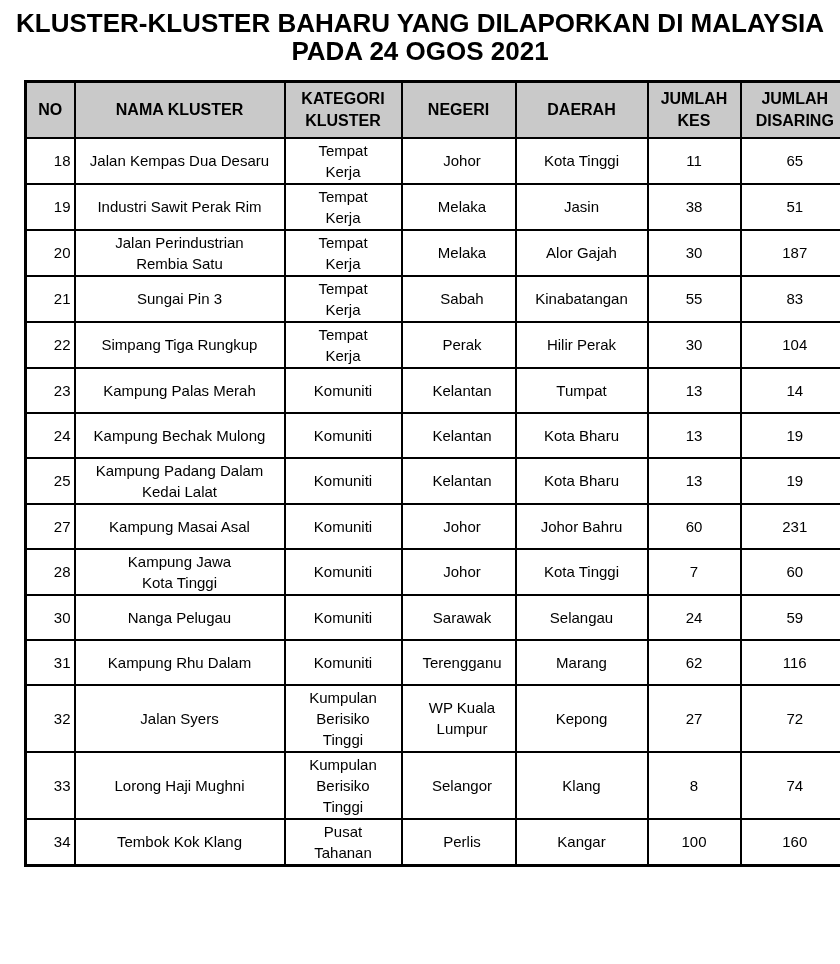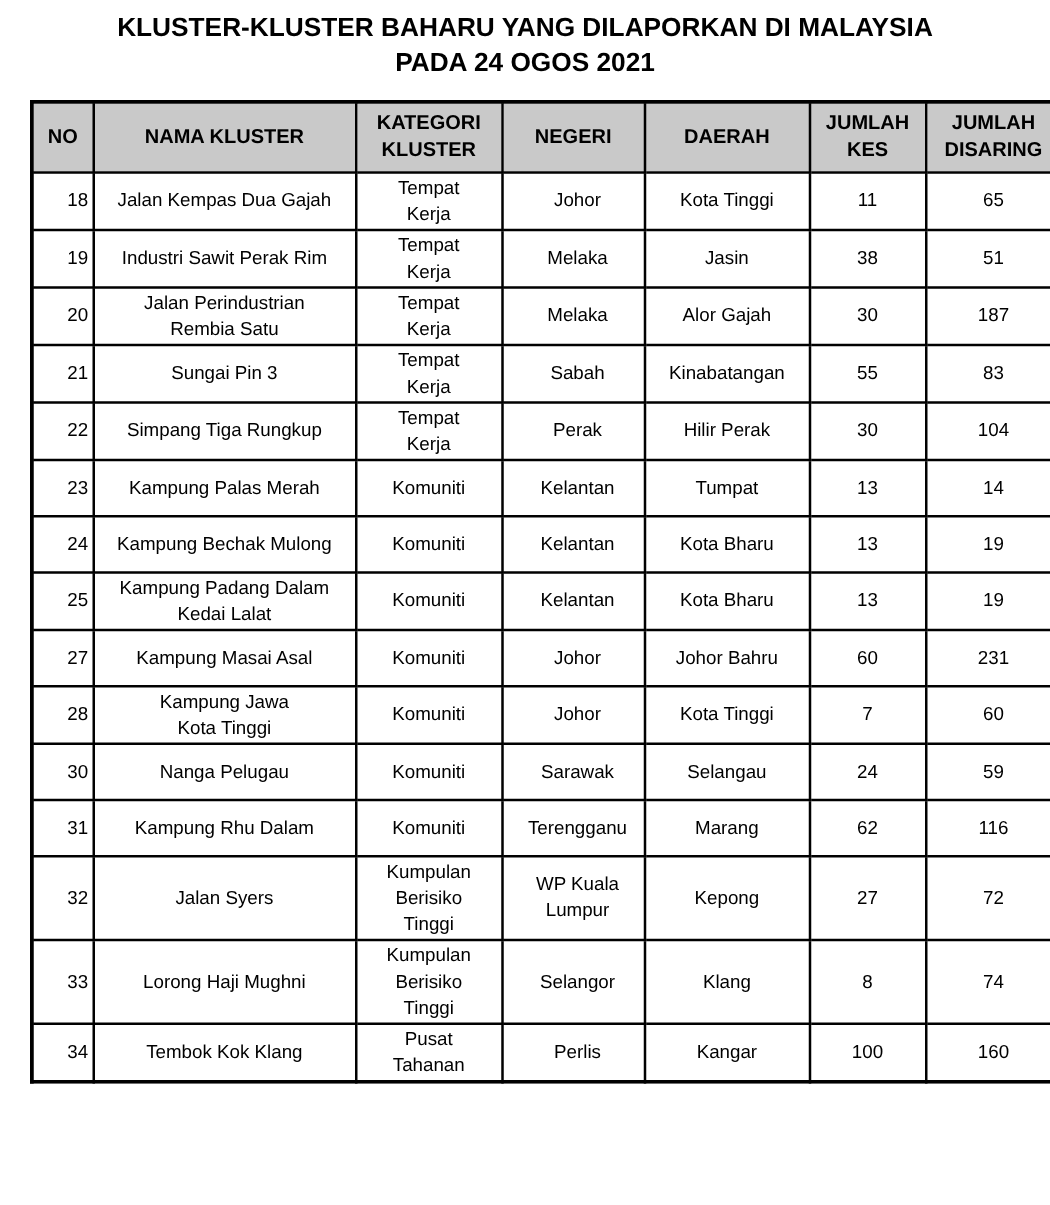--- a/index.html
+++ b/index.html
@@ -10,21 +10,21 @@
     font-family: "Liberation Sans", sans-serif;
     color: #000000;
   }
   .page {
     width: 840px;
     box-sizing: border-box;
   }
   .title {
     text-align: center;
     font-weight: bold;
-    font-size: 21px;
+    font-size: 26px;
     line-height: 28px;
     padding-top: 9px;
   }
   table.cluster-table {
     border-collapse: collapse;
     table-layout: fixed;
     width: 824px;
     margin: 15px 8px 0 24px;
     border: 3px solid #000000;
   }
@@ -87,21 +87,21 @@
         <th>DAERAH</th>
         <th>JUMLAH
 KES</th>
         <th>JUMLAH
 DISARING</th>
       </tr>
     </thead>
     <tbody>
         <tr>
           <td class="col-no">18</td>
-          <td class="col-nama">Jalan Kempas Dua Gajah</td>
+          <td class="col-nama">Jalan Kempas Dua Desaru</td>
           <td class="col-kategori">Tempat
 Kerja</td>
           <td class="col-negeri">Johor</td>
           <td class="col-daerah">Kota Tinggi</td>
           <td class="col-kes">11</td>
           <td class="col-disaring">65</td>
         </tr>
         <tr>
           <td class="col-no">19</td>
           <td class="col-nama">Industri Sawit Perak Rim</td>

